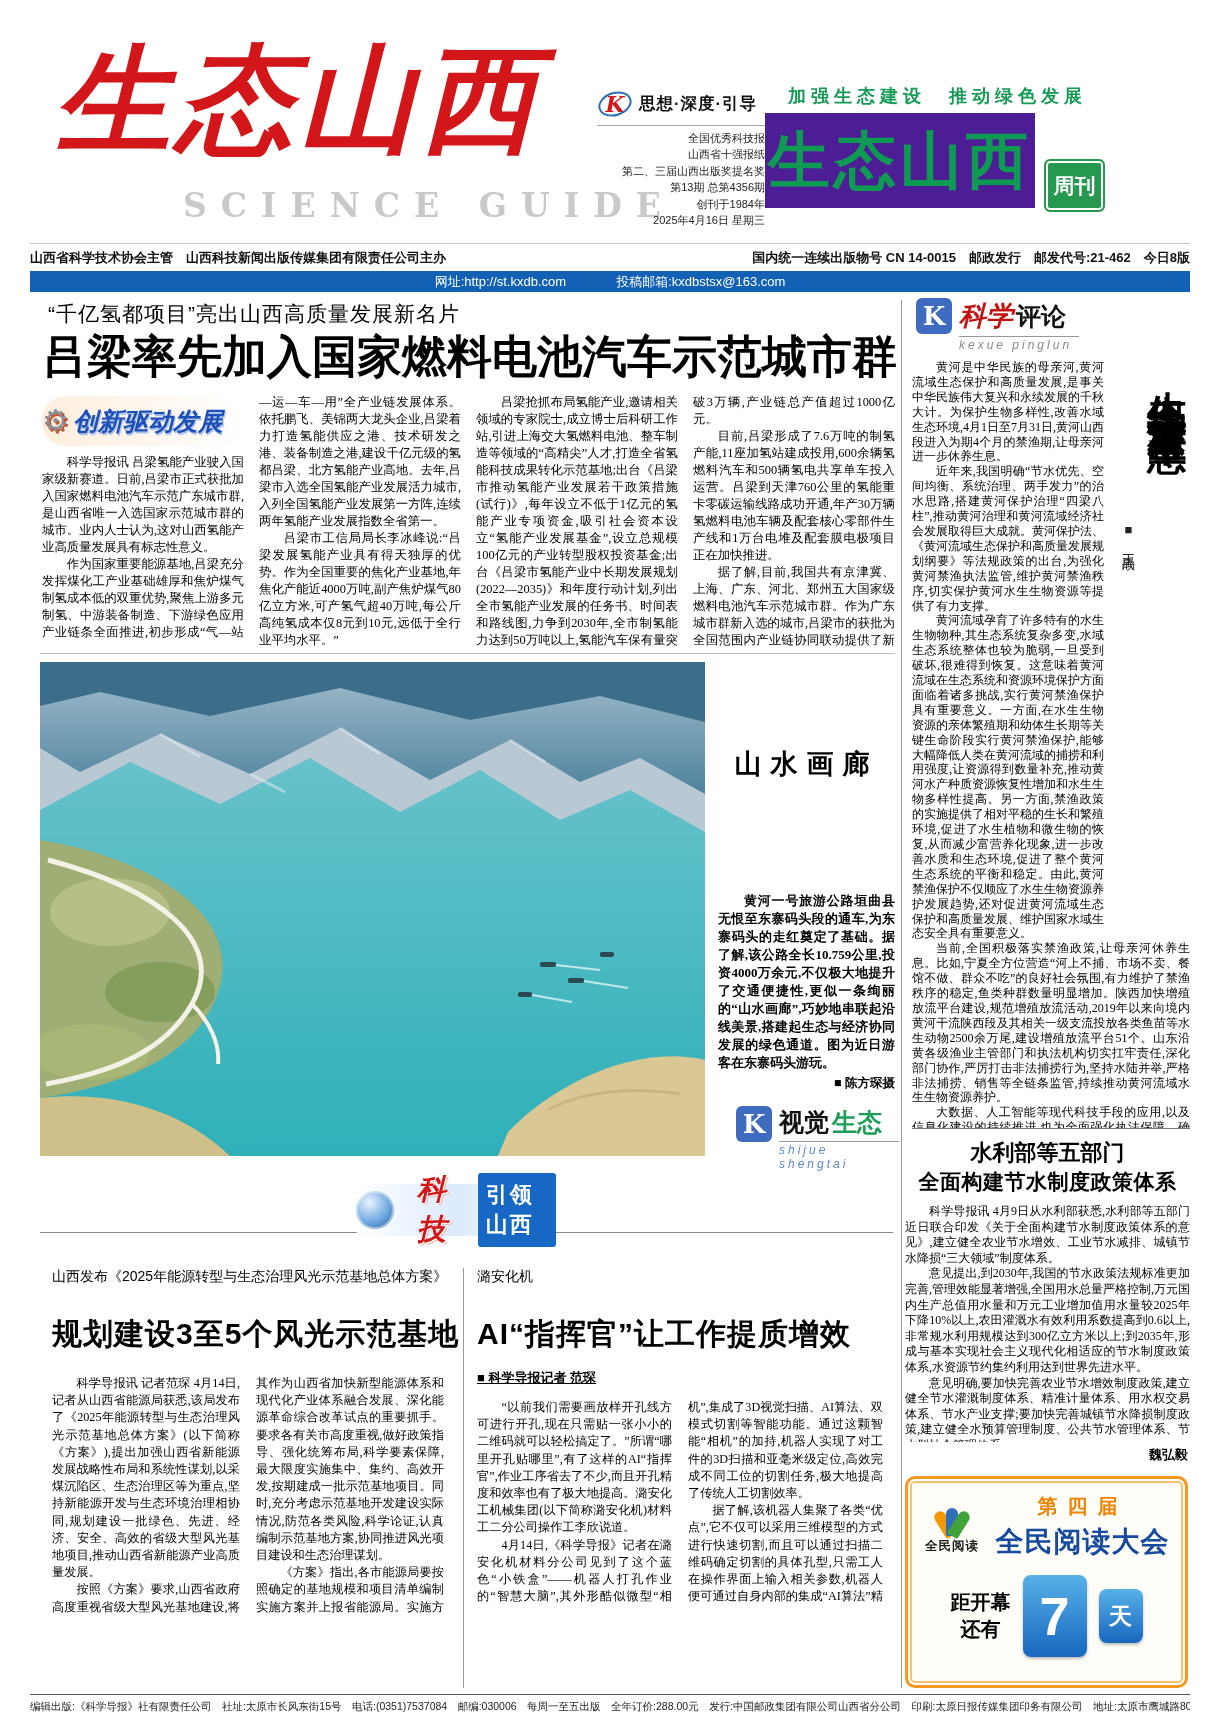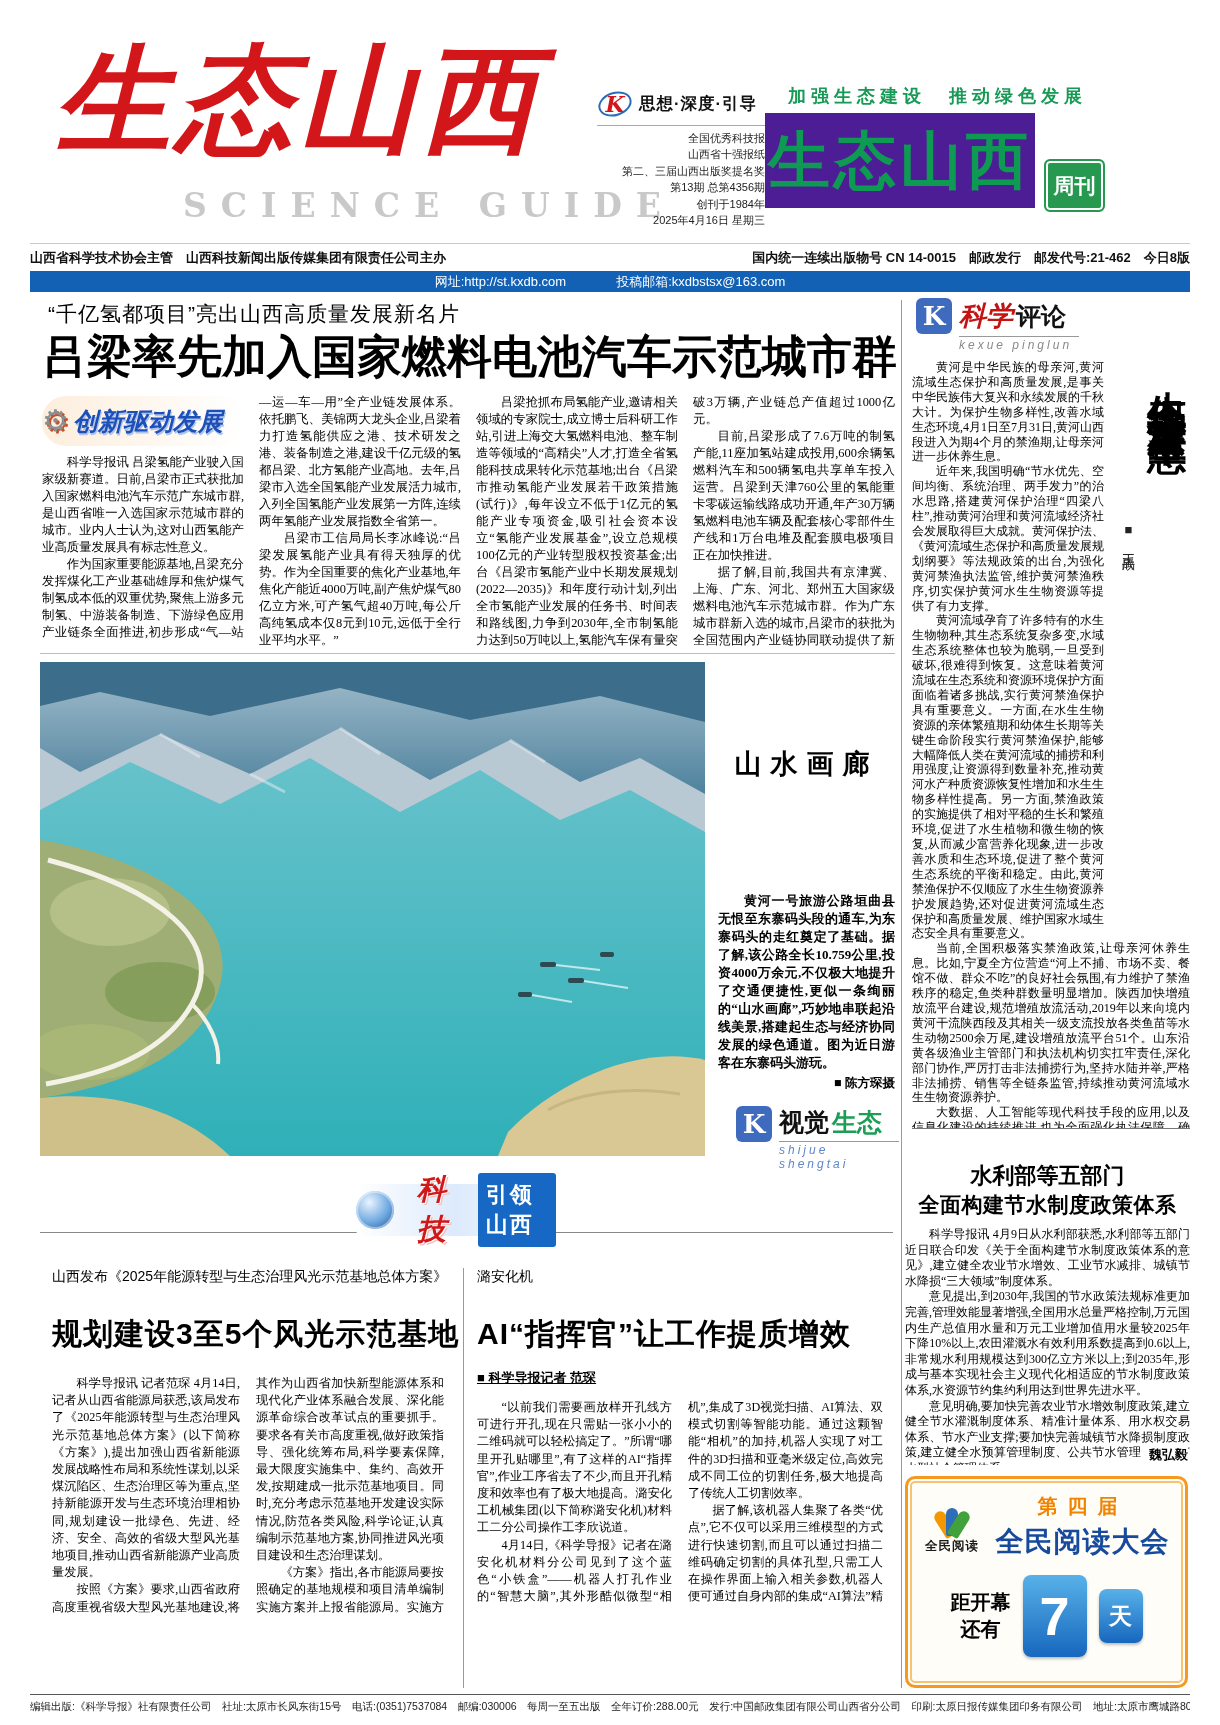--- a/index.html
+++ b/index.html
@@ -75,21 +75,21 @@
   .comm-body{margin-top:8px;font-family:"Liberation Serif",serif;font-size:12px;
     line-height:14.9px;text-align:justify;height:768px;overflow:hidden;}
   .comm-body p{margin:0;text-indent:2em;}
   .comm-float{float:right;width:80px;height:560px;margin-left:6px;writing-mode:vertical-rl;}
   .v-title{font-size:39px;font-weight:900;letter-spacing:4px;line-height:46px;color:#000;
     font-family:"Liberation Sans",sans-serif;}
   .v-author{font-size:13px;padding-top:162px;margin-right:9px;color:#222;letter-spacing:2px;}
   .comm-rule{position:absolute;left:912px;top:1128px;width:278px;height:1px;background:#777;}
   
   .water-sec{position:absolute;left:905px;top:1138px;width:285px;}
-  .water-t1{text-align:center;font-size:22px;font-weight:900;line-height:30px;margin-top:23px;}
+  .water-t1{text-align:center;font-size:22px;font-weight:900;line-height:30px;}
   .water-t2{text-align:center;font-size:21px;font-weight:900;line-height:28px;letter-spacing:0.5px;white-space:nowrap;}
   .water-body{margin-top:8px;font-family:"Liberation Serif",serif;font-size:12px;
     line-height:15.6px;text-align:justify;height:238px;overflow:hidden;}
   .water-body p{margin:0;text-indent:2em;}
   .water-author{position:absolute;top:308px;right:2px;font-size:13px;font-weight:bold;
     background:#fff;padding-left:8px;}
   
   .promo{position:absolute;left:905px;top:1476px;width:283px;height:212px;box-sizing:border-box;
     border:3px solid #f59a1e;border-radius:10px;box-shadow:inset 0 0 0 2px #fff,inset 0 0 0 4px #f8c271;
     padding:14px 12px 10px 12px;background:#fffdf8;}

